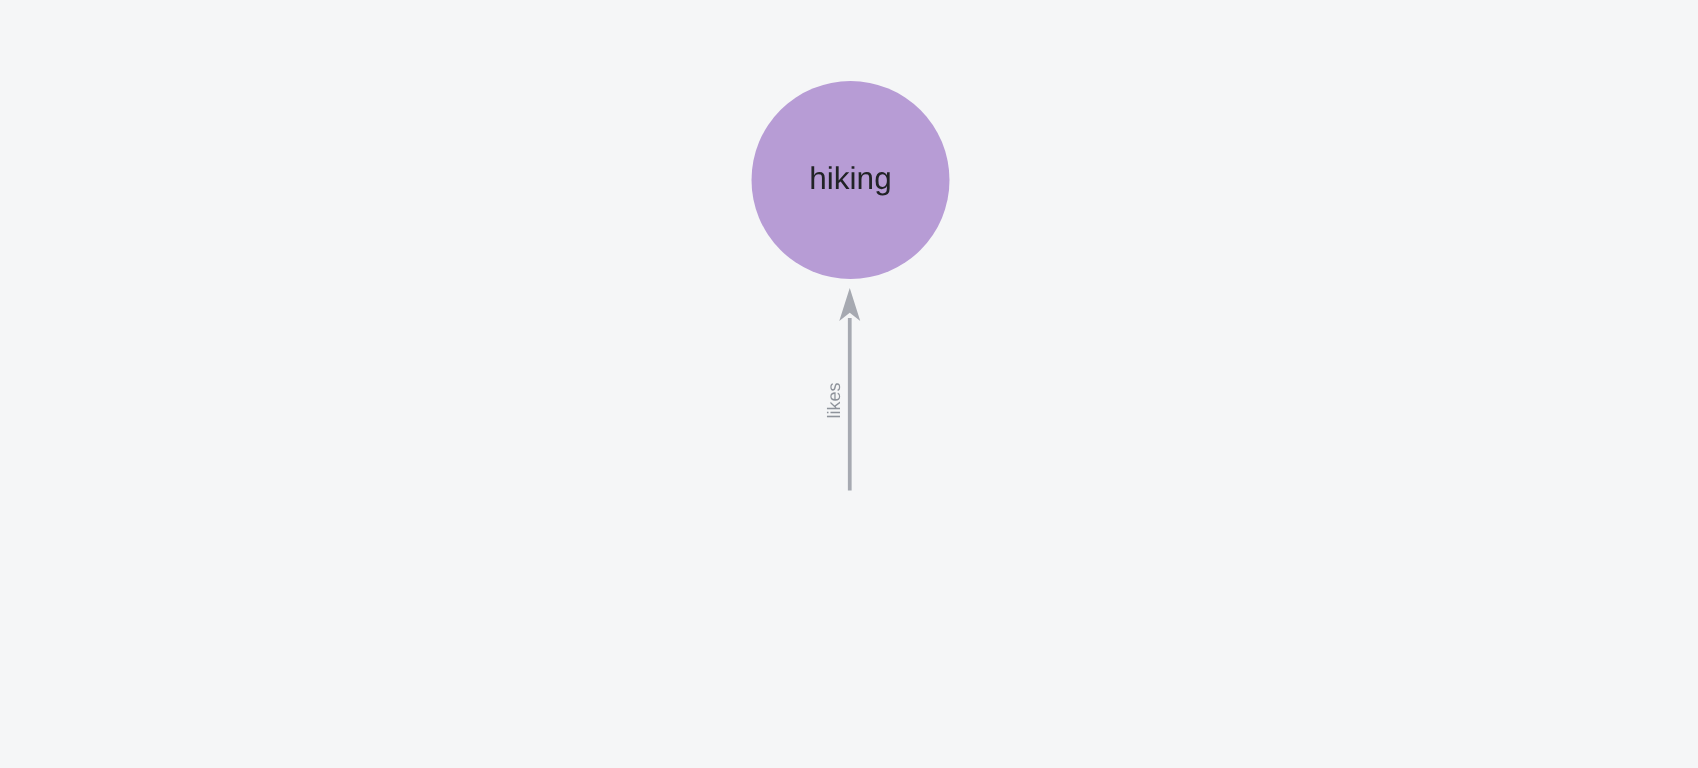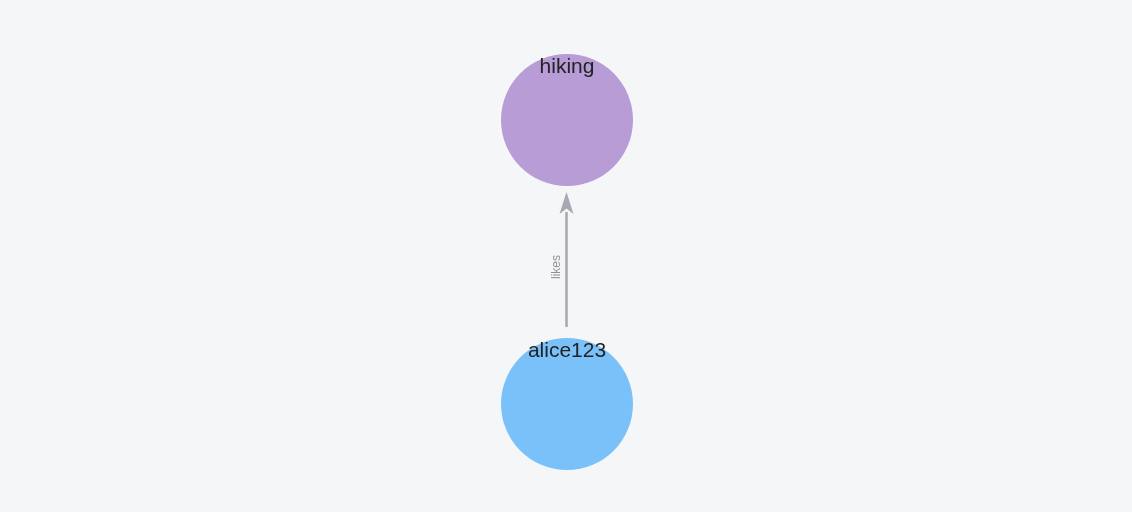--- a/index.html
+++ b/index.html
@@ -20,20 +20,21 @@
   .graph-canvas {
     position: relative;
     width: 1132px; height: 512px;
     background: var(--background);
   }
   .node {
     position: absolute;
     width: 132px; height: 132px;
     border-radius: 50%;
     display: flex;
+    align-items: center;
     justify-content: center;
     font-size: 21px;
     color: var(--node-label-text);
     user-select: none;
   }
   .node-hiking {
     left: 501px; top: 54px;
     background: var(--node-hiking-fill);
   }
   .node-alice {
@@ -75,17 +76,14 @@
     <line class="edge-line" x1="566.5" y1="327" x2="566.5" y2="212"></line>
     <path class="edge-arrowhead" d="M 566.5 192 L 573.5 214 L 566.5 208.5 L 559.5 214 Z"></path>
   </svg>
 
   <div class="edge-label">likes</div>
 
   <div class="node node-hiking">
     <span>hiking</span>
   </div>
 
-  <div class="node node-alice">
-    <span>alice123</span>
-  </div>
 
 </div>
 
 </body></html>

